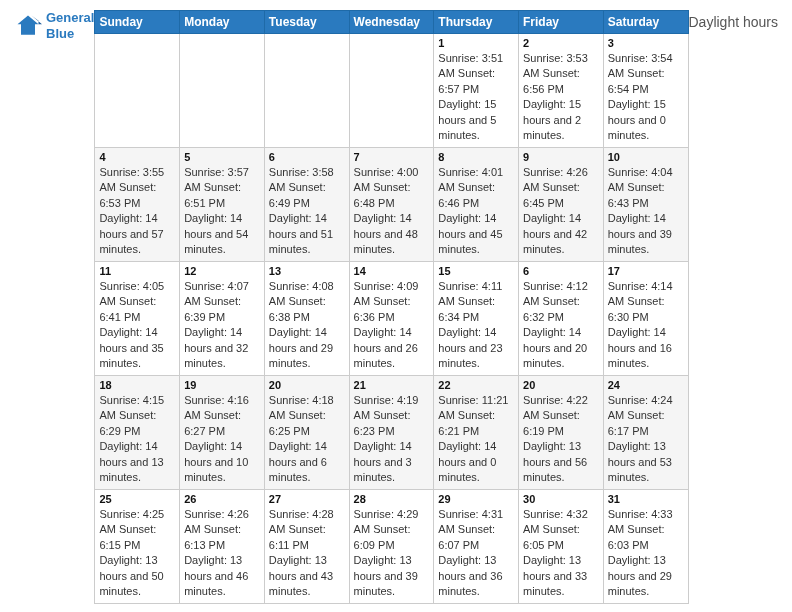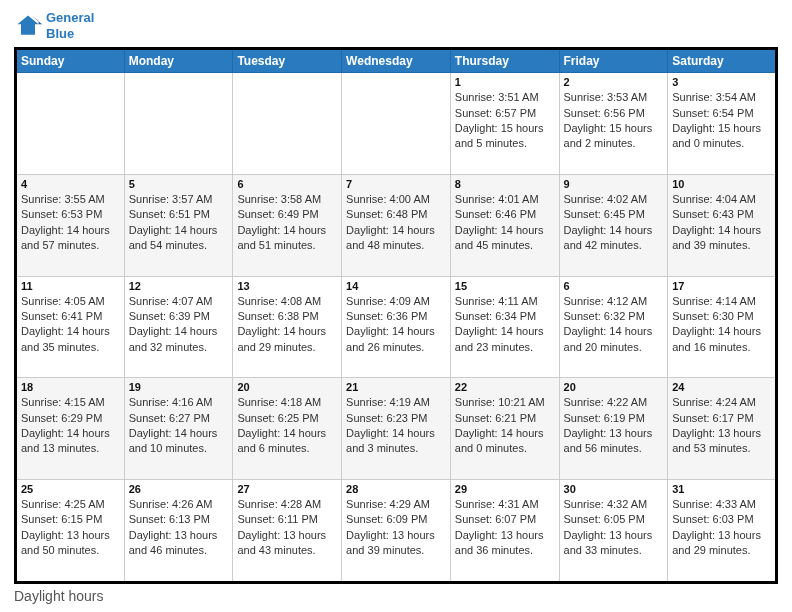--- a/index.html
+++ b/index.html
@@ -7,21 +7,21 @@
       width: 792px;
       height: 612px;
       font-family: Arial, sans-serif;
       background: #fff;
       overflow: hidden;
     }
     .page {
       width: 792px;
       height: 612px;
       display: flex;
-      flex-direction: column;
+      flex-direction: row;
       padding: 10px 14px 8px 14px;
     }
     .header {
       display: flex;
       justify-content: space-between;
       align-items: flex-start;
       margin-bottom: 6px;
     }
     .logo {
       display: flex;
@@ -50,21 +50,21 @@
       color: #1a1a1a;
       line-height: 1.1;
     }
     .subtitle {
       font-size: 14px;
       color: #444;
       margin-top: 2px;
     }
     .calendar {
       flex: 1;
-      border: 3px solid #000000;
+      border: 1px solid #000000;
       border-collapse: collapse;
       width: 100%;
       table-layout: fixed;
     }
     .calendar th {
       background: #2a7abf;
       color: #fff;
       font-size: 12px;
       font-weight: bold;
       padding: 4px 4px;
@@ -195,21 +195,21 @@
           </td>
           <td>
             <span class="day-num">8</span>
             <div class="day-info">Sunrise: 4:01 AM
 Sunset: 6:46 PM
 Daylight: 14 hours
 and 45 minutes.</div>
           </td>
           <td>
             <span class="day-num">9</span>
-            <div class="day-info">Sunrise: 4:02 AM
+            <div class="day-info">Sunrise: 4:26 AM
 Sunset: 6:45 PM
 Daylight: 14 hours
 and 42 minutes.</div>
           </td>
           <td>
             <span class="day-num">10</span>
             <div class="day-info">Sunrise: 4:04 AM
 Sunset: 6:43 PM
 Daylight: 14 hours
 and 39 minutes.</div>
@@ -290,21 +290,21 @@
           </td>
           <td>
             <span class="day-num">21</span>
             <div class="day-info">Sunrise: 4:19 AM
 Sunset: 6:23 PM
 Daylight: 14 hours
 and 3 minutes.</div>
           </td>
           <td>
             <span class="day-num">22</span>
-            <div class="day-info">Sunrise: 10:21 AM
+            <div class="day-info">Sunrise: 11:21 AM
 Sunset: 6:21 PM
 Daylight: 14 hours
 and 0 minutes.</div>
           </td>
           <td>
             <span class="day-num">20</span>
             <div class="day-info">Sunrise: 4:22 AM
 Sunset: 6:19 PM
 Daylight: 13 hours
 and 56 minutes.</div>

